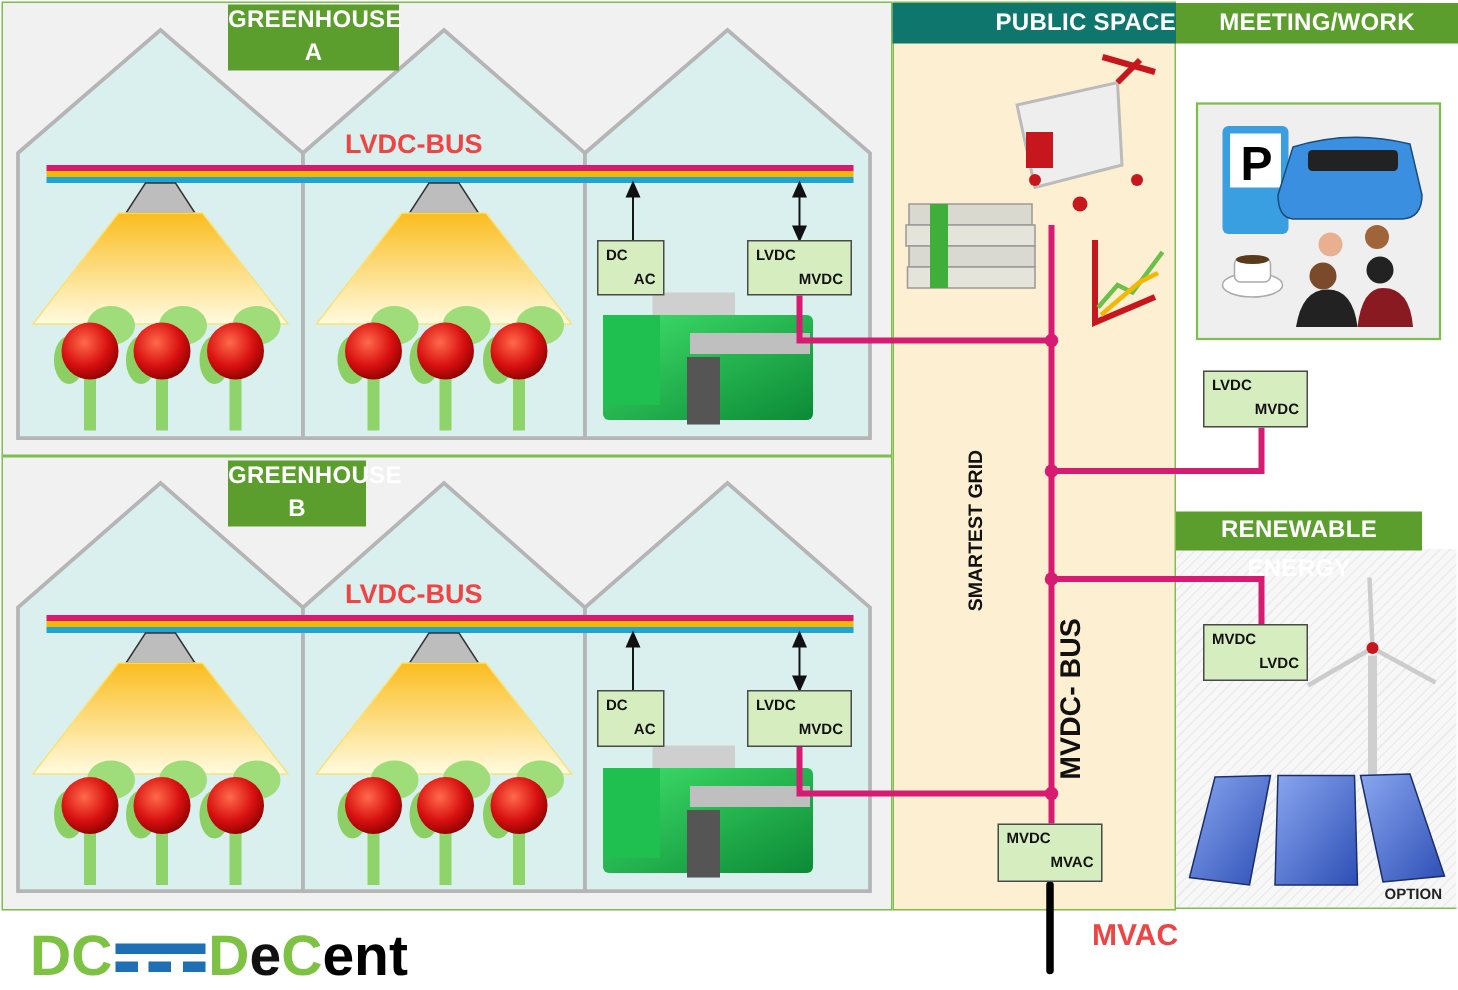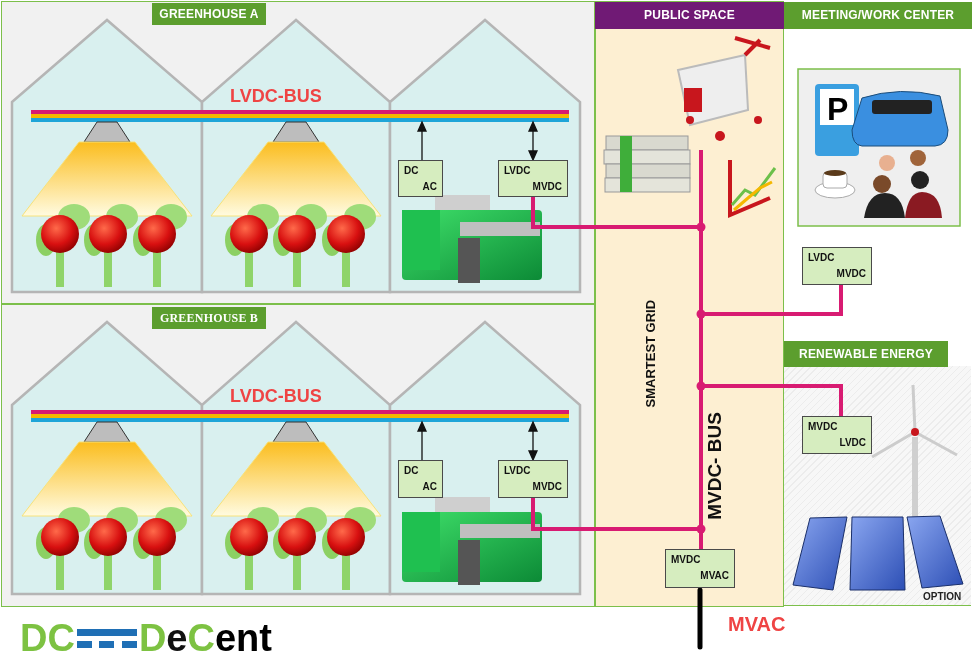--- a/index.html
+++ b/index.html
@@ -1,20 +1,20 @@
 <!DOCTYPE html>
 <html><head>
 <meta charset="utf-8">
 <style>
   html,body{margin:0;padding:0;background:#fff;}
   body{width:972px;height:660px;position:relative;overflow:hidden;font-family:"Liberation Sans",sans-serif;}
   .abs{position:absolute;}
-  .zone-label{position:absolute;color:#fff;font-weight:bold;font-size:12px;text-align:center;line-height:22px;letter-spacing:0.2px;}
+  .zone-label{position:absolute;color:#fff;font-weight:bold;font-size:16px;text-align:center;line-height:22px;letter-spacing:0.2px;}
   .gh-label{background:#5c9e2e;}
-  .pub-label{background:#701a75;}
+  .pub-label{background:#0f766e;text-align:right;}
   .conv{position:absolute;background:#d6edbf;border:1.5px solid #4a4a4a;font-size:10px;font-weight:bold;color:#111;box-sizing:border-box;}
   .conv .t1{position:absolute;left:5px;top:4px;}
   .conv .t2{position:absolute;right:5px;top:20px;text-align:center;}
   .bus-label{position:absolute;font-weight:bold;font-size:18px;color:#ef4444;}
   .rot{position:absolute;transform:rotate(-90deg);transform-origin:center center;white-space:nowrap;font-weight:bold;color:#111;}
   svg{position:absolute;left:0;top:0;}
 </style>
 </head>
 <body>
 
@@ -252,21 +252,21 @@
     <circle cx="701" cy="227" r="4.5"></circle>
     <circle cx="701" cy="314" r="4.5"></circle>
     <circle cx="701" cy="386" r="4.5"></circle>
     <circle cx="701" cy="529" r="4.5"></circle>
   </g>
 
   <line x1="700" y1="590" x2="700" y2="647" stroke="#000" stroke-width="5" stroke-linecap="round"></line>
 </svg>
 
 <div class="zone-label gh-label" style="left:152px;top:3px;width:114px;">GREENHOUSE A</div>
-<div class="zone-label gh-label" style="left:152px;top:307px;width:114px;font-family:Liberation Serif, serif;">GREENHOUSE B</div>
+<div class="zone-label gh-label" style="left:152px;top:307px;width:92px;">GREENHOUSE B</div>
 <div class="zone-label pub-label" style="left:595px;top:2px;width:189px;height:27px;line-height:27px;">PUBLIC SPACE</div>
 <div class="zone-label gh-label" style="left:784px;top:2px;width:188px;height:27px;line-height:27px;">MEETING/WORK CENTER</div>
 <div class="zone-label gh-label" style="left:784px;top:341px;width:164px;height:26px;line-height:26px;">RENEWABLE ENERGY</div>
 
 <div class="bus-label" style="left:230px;top:86px;">LVDC-BUS</div>
 <div class="bus-label" style="left:230px;top:386px;">LVDC-BUS</div>
 <div class="rot" style="left:660px;top:455px;width:110px;text-align:center;font-size:19px;">MVDC- BUS</div>
 <div class="rot" style="left:600px;top:350px;width:100px;text-align:center;font-size:13px;">SMARTEST GRID</div>
 <div class="bus-label" style="left:728px;top:613px;font-size:20px;">MVAC</div>
 

